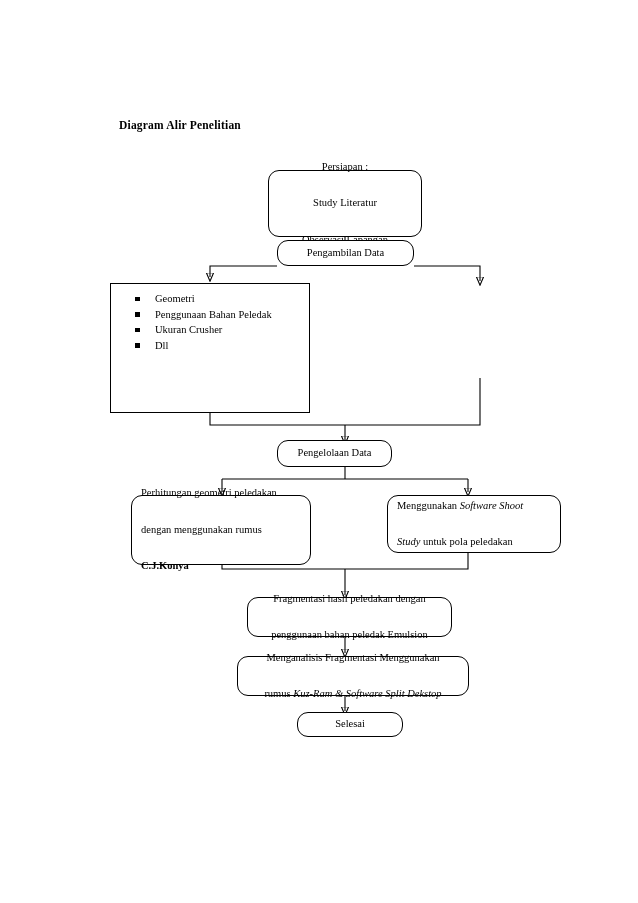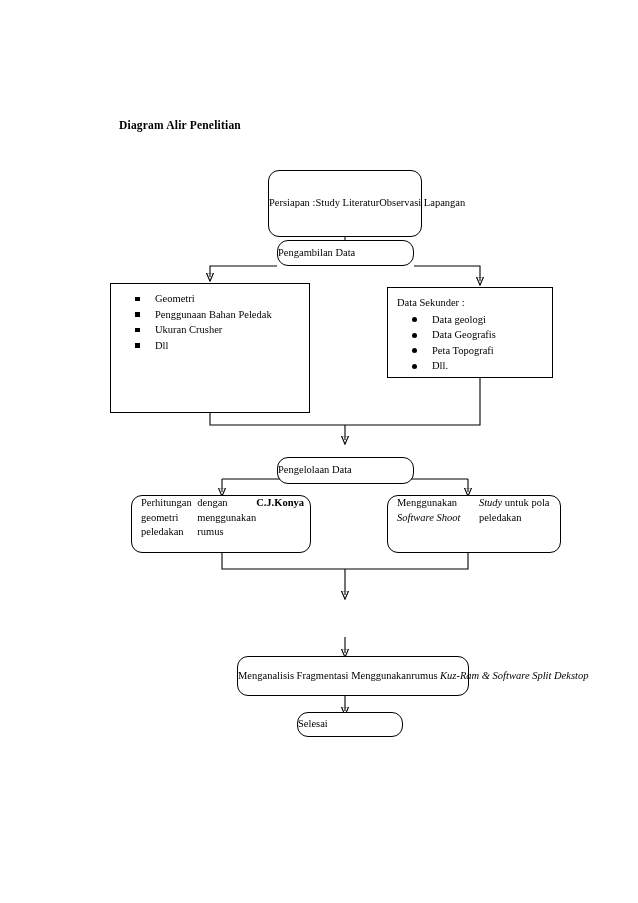--- a/index.html
+++ b/index.html
@@ -39,21 +39,23 @@
     font-size: 10.5px;
     line-height: 14.5px;
   }
   .node.round {
     border-radius: 11px;
   }
   .node .inner {
     position: absolute;
     left: 0; right: 0; top: 0; bottom: 0;
     display: flex;
-    flex-direction: row;
+    flex-direction: column;
+    justify-content: center;
+    gap: 22px;
   }
   .node.center .inner {
     align-items: center;
     text-align: center;
   }
   .node.left .inner {
     align-items: flex-start;
     text-align: left;
     padding-left: 9px;
     padding-right: 6px;
@@ -176,51 +178,48 @@
 
   <div class="listbox" style="left:110px; top:283px; width:200px; height:130px;">
     <ul>
       <li><span class="bullet-square"></span><span>Geometri</span></li>
       <li><span class="bullet-square"></span><span>Penggunaan Bahan Peledak</span></li>
       <li><span class="bullet-square"></span><span>Ukuran Crusher</span></li>
       <li><span class="bullet-square"></span><span>Dll</span></li>
     </ul>
   </div>
 
-  <div class="listbox" style="left:387px; top:287px; width:166px; height:91px;">
-    <div class="heading">Data Sekunder :</div>
-    <ul>
-      <li><span class="bullet-disc"></span><span>Data geologi</span></li>
-      <li><span class="bullet-disc"></span><span>Data Geografis</span></li>
-      <li><span class="bullet-disc"></span><span>Peta Topografi</span></li>
-      <li><span class="bullet-disc"></span><span>Dll.</span></li>
-    </ul>
-  </div>
-
-  <div class="node round center" style="left:277px; top:440px; width:137px; height:27px;margin-top:17px;">
+
+  <div class="node round center" style="left:277px; top:440px; width:115px; height:27px;">
     <div class="inner">
       <div class="line">Pengelolaan Data</div>
     </div>
   </div>
 
-  <div class="node round left" style="left:131px; top:495px; width:180px; height:58px;">
+  <div class="node round left" style="left:131px; top:495px; width:180px; height:70px;">
     <div class="inner">
       <div class="line">Perhitungan geometri peledakan</div>
       <div class="line">dengan menggunakan rumus</div>
       <div class="line strongline">C.J.Konya</div>
     </div>
   </div>
 
   <div class="node round left" style="left:387px; top:495px; width:174px; height:58px;">
     <div class="inner">
       <div class="line"><span>Menggunakan </span><span class="italicline">Software Shoot</span></div>
       <div class="line"><span class="italicline">Study</span><span> untuk pola peledakan</span></div>
     </div>
   </div>
 
+  <div class="node round center" style="left:247px; top:597px; width:205px; height:40px;">
+    <div class="inner">
+      <div class="line">Fragmentasi hasil peledakan dengan</div>
+      <div class="line">penggunaan bahan peledak Emulsion</div>
+    </div>
+  </div>
 
   <div class="node round center" style="left:237px; top:656px; width:232px; height:40px;">
     <div class="inner">
       <div class="line">Menganalisis Fragmentasi Menggunakan</div>
       <div class="line"><span>rumus </span><span class="italicline">Kuz-Ram &amp; Software Split Dekstop</span></div>
     </div>
   </div>
 
   <div class="node round center" style="left:297px; top:712px; width:106px; height:25px;">
     <div class="inner">

